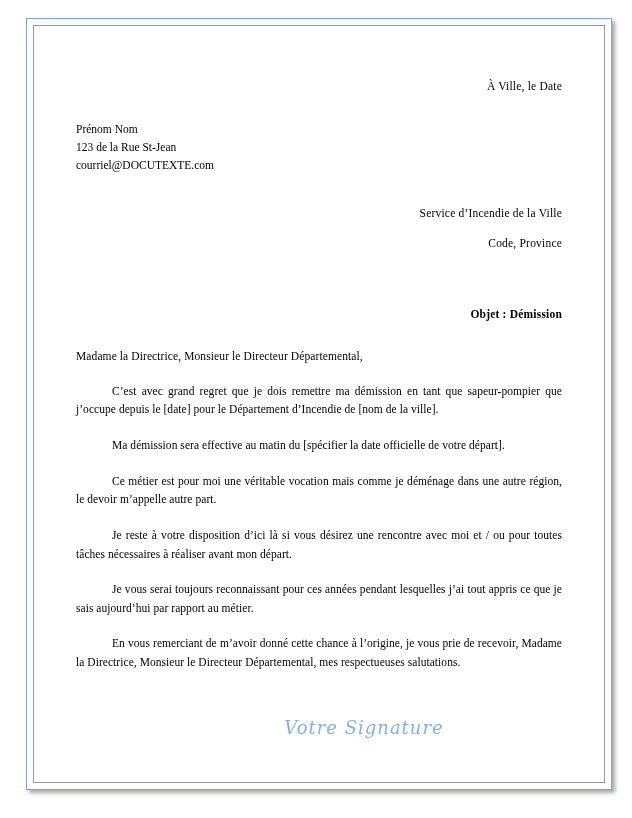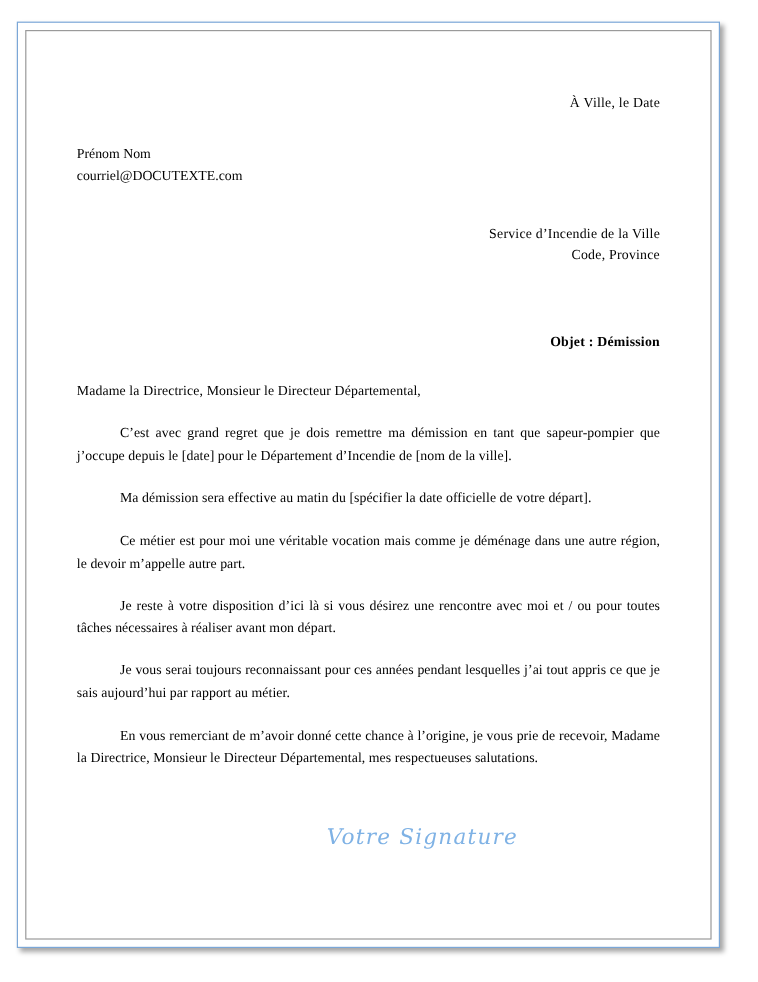--- a/index.html
+++ b/index.html
@@ -14,21 +14,21 @@
   }
   .page-wrap {
     position: relative;
     width: 632px;
     height: 818px;
     background: #ffffff;
     box-sizing: border-box;
   }
   .page-border {
     position: absolute;
-    left: 14px;
+    left: 26px;
     top: 18px;
     width: 586px;
     height: 772px;
     border: 1px solid #7ba7d7;
     box-sizing: border-box;
     background: #ffffff;
     box-shadow: 3px 3px 4px rgba(0,0,0,0.35);
   }
   .page-inner {
     position: absolute;
@@ -46,20 +46,21 @@
     top: 36px;
     right: 42px;
     bottom: 10px;
     font-size: 11.5px;
     color: #000000;
     line-height: 1.5;
   }
   .right-line {
     text-align: right;
     letter-spacing: 0.2px;
+    margin-top: 12px;
   }
   .date-line {
     margin-top: 16px;
     margin-bottom: 0;
   }
   .sender-block {
     margin-top: 26px;
     line-height: 1.55;
   }
   .sender-block div {
@@ -102,20 +103,21 @@
 
 <div class="page-wrap">
   <div class="page-border">
     <div class="page-inner">
       <div class="content">
 
         <div class="right-line date-line">À Ville, le Date</div>
 
         <div class="sender-block">
           <div>Prénom Nom</div>
+          <div>123 de la Rue St-Jean</div>
           <div>courriel@DOCUTEXTE.com</div>
         </div>
 
         <div class="recipient-block">
           <div class="right-line">Service d’Incendie de la Ville</div>
           <div class="right-line">Code, Province</div>
         </div>
 
         <div class="subject">Objet : Démission</div>
 

